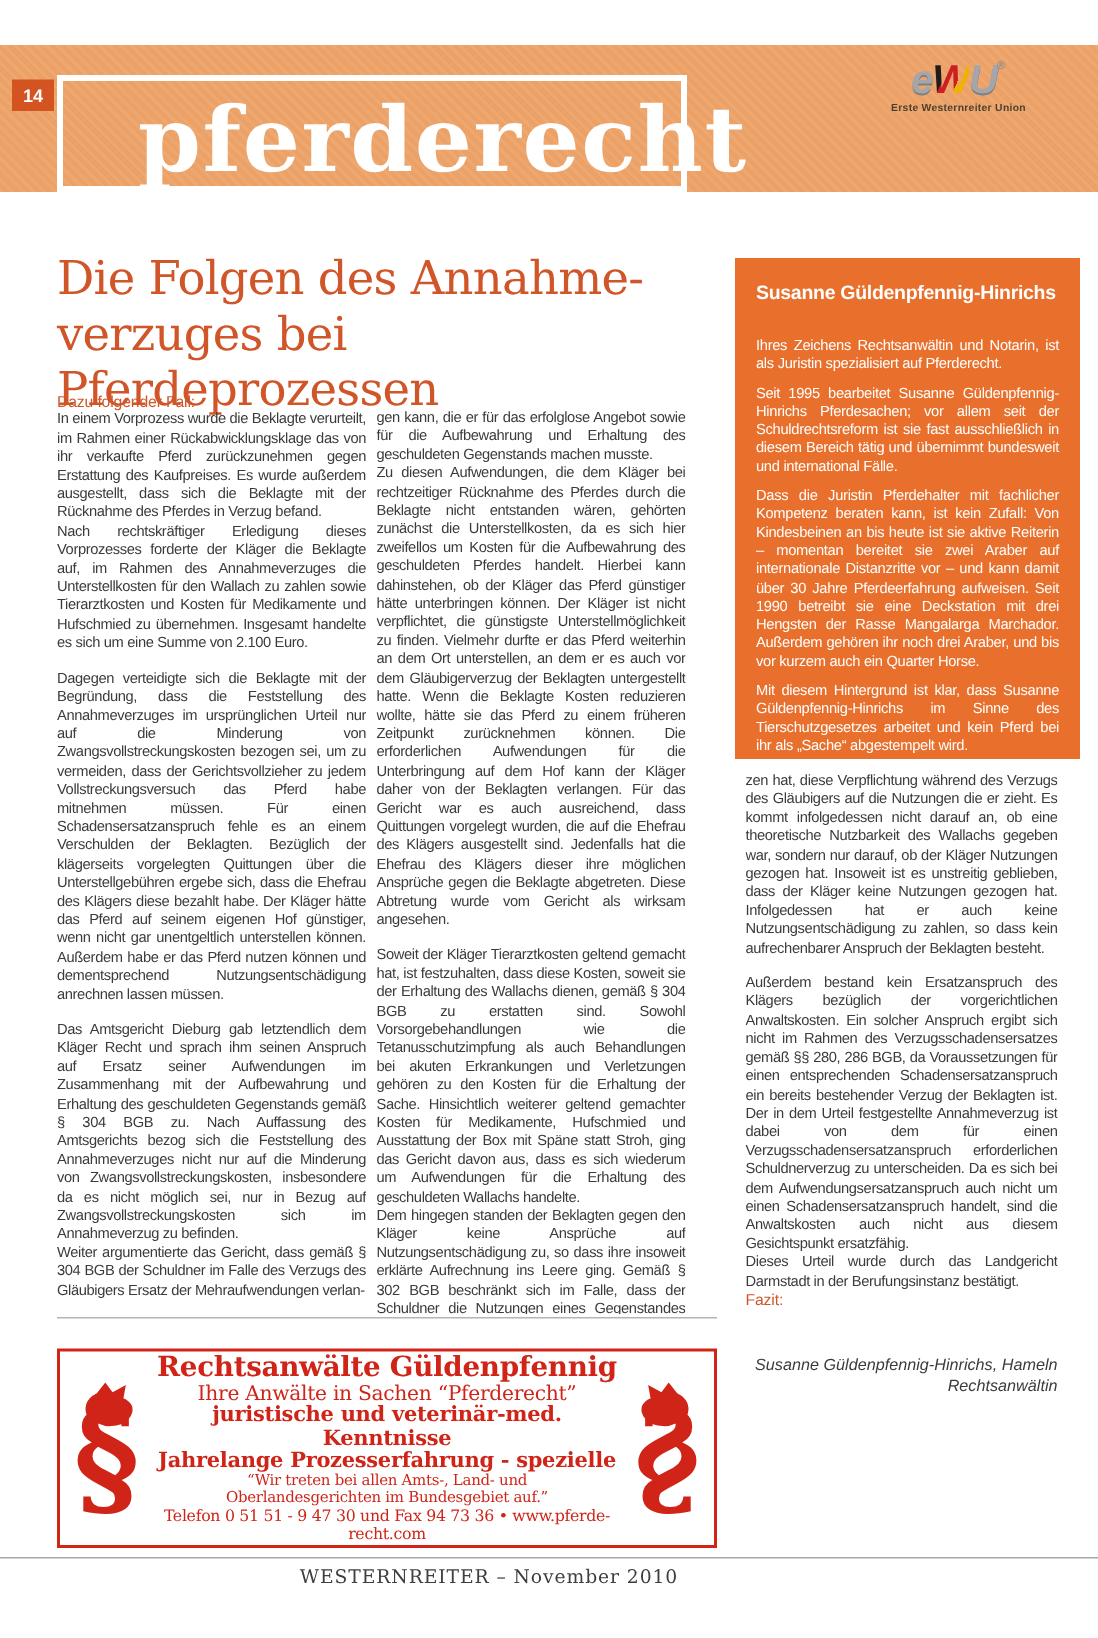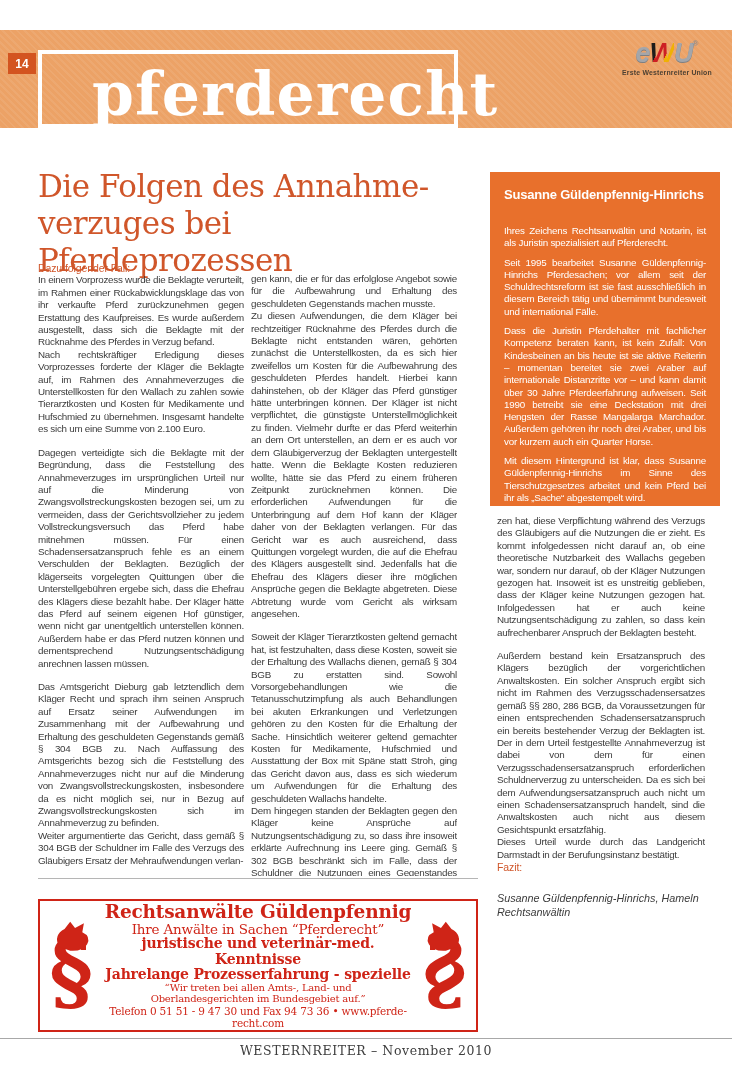--- a/index.html
+++ b/index.html
@@ -24,21 +24,21 @@
     border:4px solid #ffffff;
   }
   .pferderecht{
     position:absolute;left:92px;top:64px;z-index:3;
     font-family:"DejaVu Serif",serif;font-weight:bold;
     font-size:60px;line-height:1;letter-spacing:1px;
     background:linear-gradient(to bottom,#ffffff 0 64px,#d99050 64px);
     -webkit-background-clip:text;background-clip:text;color:transparent;
   }
   
-  .ewu{position:absolute;left:612px;top:40px;width:110px;text-align:center;}
+  .ewu{position:absolute;left:584px;top:40px;width:110px;text-align:center;}
   .ewu-row{font-style:italic;font-weight:bold;font-size:27px;line-height:1;letter-spacing:-1px;}
   .ewu-e,.ewu-u{color:#a4a6aa;text-shadow:0 1px 0 #7d7f83;}
   .ewu-w{
     background:linear-gradient(115deg,#1e1d1b 36%,#cd1f23 36% 63%,#efb104 63%);
     -webkit-background-clip:text;background-clip:text;color:transparent;
   }
   .ewu-reg{font-size:8px;color:#8a8c90;vertical-align:top;font-style:normal;letter-spacing:0;}
   .ewu-sub{font-size:6.9px;color:#4d4032;margin-top:2px;letter-spacing:.2px;font-weight:bold;}
   
   .headline{
@@ -51,21 +51,21 @@
     position:absolute;font-size:9.8px;line-height:12.4px;letter-spacing:-.25px;
     color:#3b3b3b;text-align:justify;hyphens:auto;overflow:hidden;
   }
   .col p{margin:0;}
   .col p.gap{margin-top:11px;}
   .col1{left:38px;top:262px;width:206px;height:614px;}
   .col2{left:251px;top:273px;width:206px;height:603px;}
   .col3{left:497px;top:515px;width:208px;height:522px;}
   .case-label,.fazit-label{color:#d0562a;font-weight:normal;font-size:10.5px;letter-spacing:-.1px;margin:0;}
   .fazit-label{margin-top:11px;}
-  .signature{margin-top:18px;font-style:italic;font-size:10.8px;line-height:14px;color:#3b3b3b;letter-spacing:0;}
+  .signature{margin-top:30px;text-align:right;font-style:italic;font-size:10.8px;line-height:14px;color:#3b3b3b;letter-spacing:0;}
   
   .profile{
     position:absolute;left:490px;top:172px;width:230px;height:334px;
     background:#e8702c;color:#ffffff;box-sizing:border-box;
     padding:15px 14px;overflow:hidden;
   }
   .profile h3{margin:0 0 23px;font-size:13px;letter-spacing:-.2px;}
   .profile p{margin:0 0 7px;font-size:9.8px;line-height:12.3px;letter-spacing:-.2px;text-align:justify;hyphens:auto;}
   
   .rule-mid{position:absolute;left:38px;top:878px;width:440px;height:1px;background:#b5b5b5;}
@@ -81,21 +81,21 @@
   .ad-center{flex:1;text-align:center;color:#cf2417;font-family:"DejaVu Serif",serif;letter-spacing:-.2px;}
   .ad-title{font-size:18.5px;font-weight:bold;line-height:1.05;}
   .ad-sub{font-size:13.5px;line-height:1.1;}
   .ad-bold{font-size:14px;font-weight:bold;line-height:1.08;}
   .ad-quote{font-size:10px;line-height:1.1;}
   .ad-addr{font-size:12px;margin-top:2px;}
   .ad-tel{font-size:10.5px;margin-top:1px;}
   
   .footer{
     position:absolute;left:0;top:1043px;width:652px;text-align:center;
-    font-family:"DejaVu Serif",serif;font-size:12.5px;color:#3e3e3e;letter-spacing:.6px;margin-left:40px;
+    font-family:"DejaVu Serif",serif;font-size:12.5px;color:#3e3e3e;letter-spacing:.6px;
   }
 </style>
 </head>
 <body>
 
 <div class="band"></div>
 <div class="pagenum">14</div>
 <div class="titlebox"></div>
 <div class="pferderecht">pferderecht</div>
 

